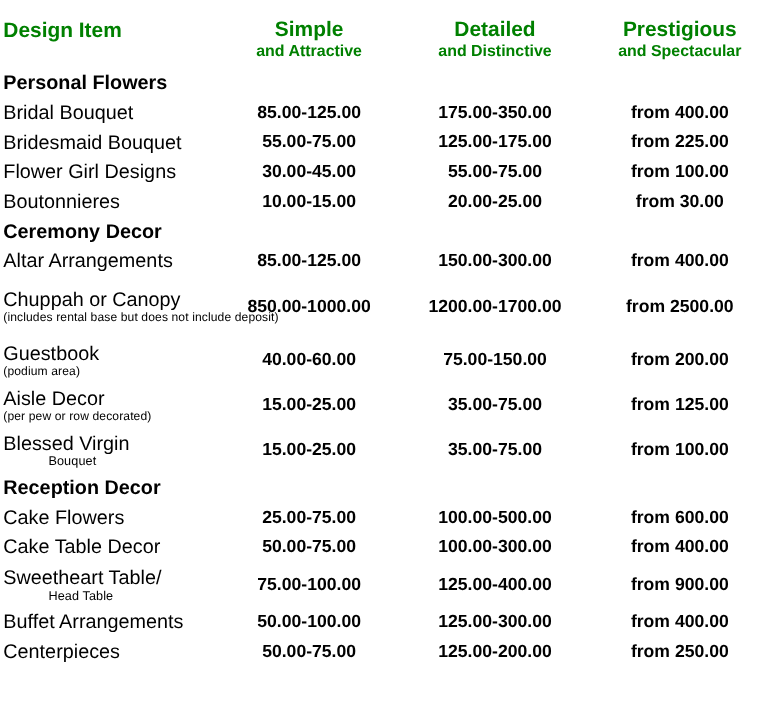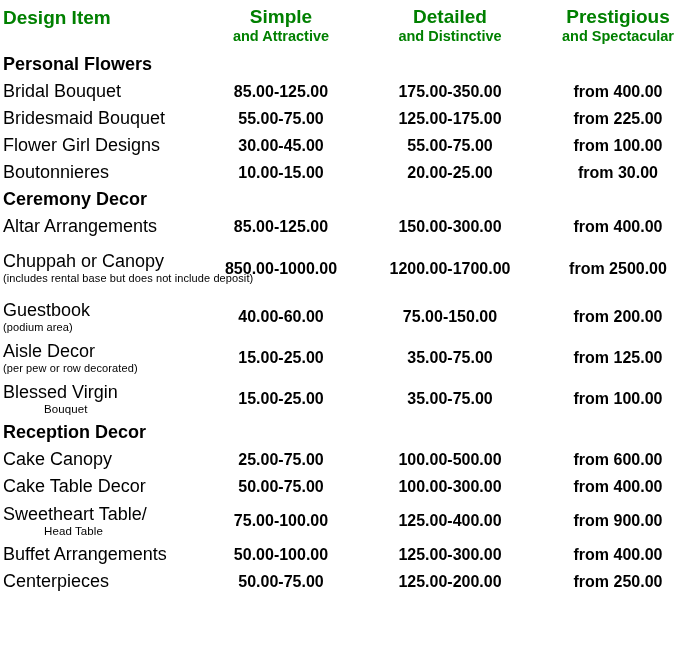--- a/index.html
+++ b/index.html
@@ -22,21 +22,21 @@
     table-layout: fixed;
   }
 
   .price-table col.c-item  { width: 200px; }
   .price-table col.c-simple{ width: 162px; }
   .price-table col.c-det   { width: 176px; }
   .price-table col.c-pres  { width: 162px; }
 
   
   thead th {
-    padding: 6px 0 6px 0;
+    padding: 17px 0 6px 0;
     vertical-align: top;
     font-weight: bold;
     color: #008000;
   }
   th.h-item {
     text-align: left;
     padding-left: 3px;
     font-size: 19px;
     line-height: 23px;
   }
@@ -195,21 +195,21 @@
         <td class="num">35.00-75.00</td>
         <td class="num pres">from 100.00</td>
       </tr>
       <tr class="section r-sec">
         <td class="item"><span>Reception Decor</span></td>
         <td class="num"></td>
         <td class="num"></td>
         <td class="num pres"></td>
       </tr>
       <tr class="data r1">
-        <td class="item"><span>Cake Canopy</span></td>
+        <td class="item"><span>Cake Flowers</span></td>
         <td class="num">25.00-75.00</td>
         <td class="num">100.00-500.00</td>
         <td class="num pres">from 600.00</td>
       </tr>
       <tr class="data r1">
         <td class="item"><span>Cake Table Decor</span></td>
         <td class="num">50.00-75.00</td>
         <td class="num">100.00-300.00</td>
         <td class="num pres">from 400.00</td>
       </tr>

